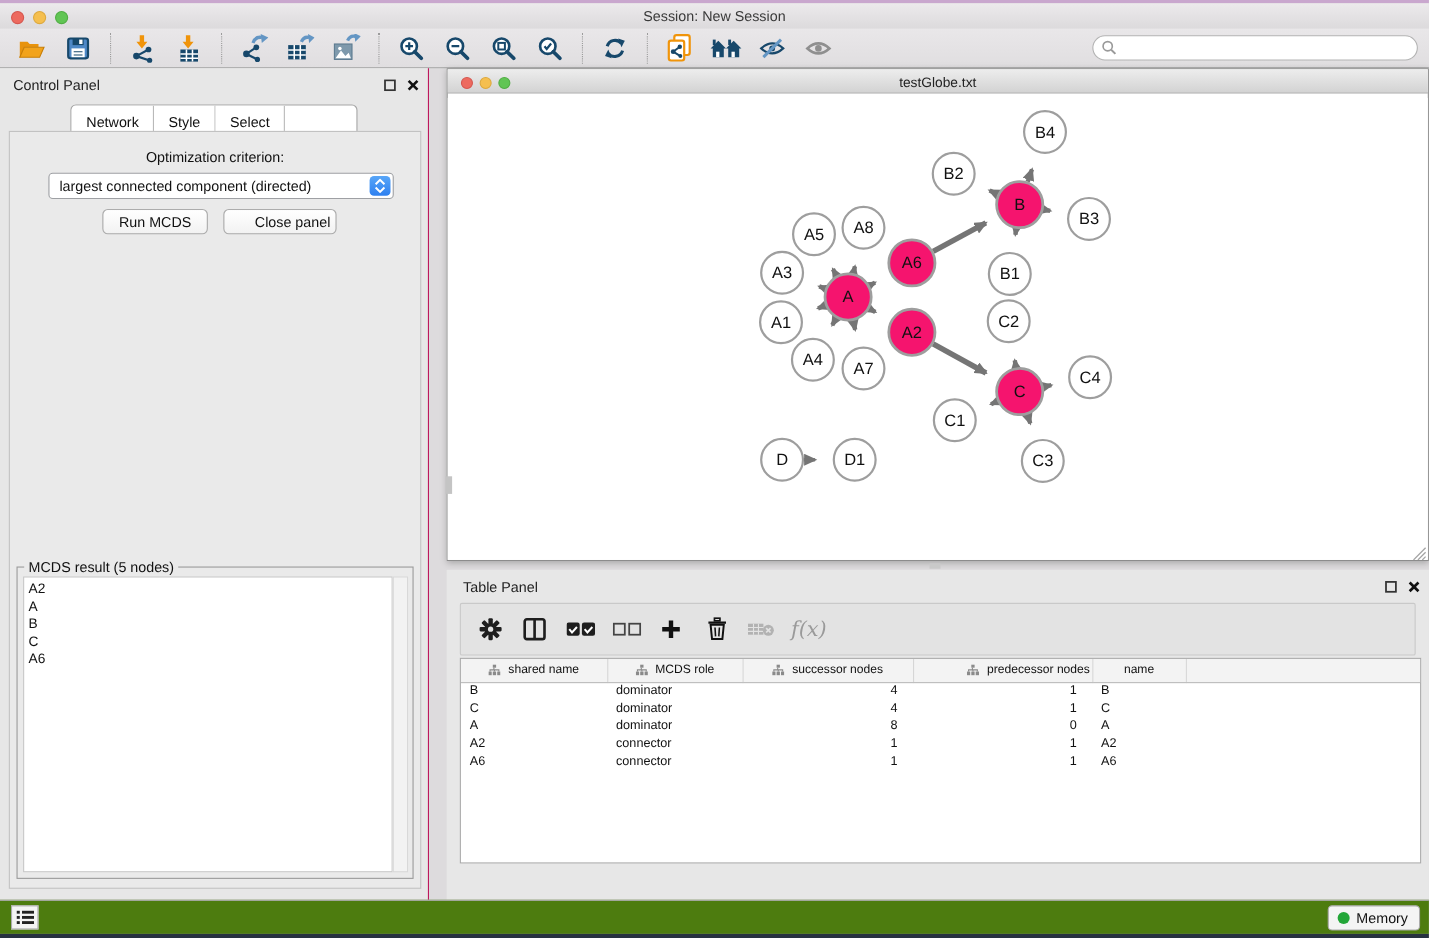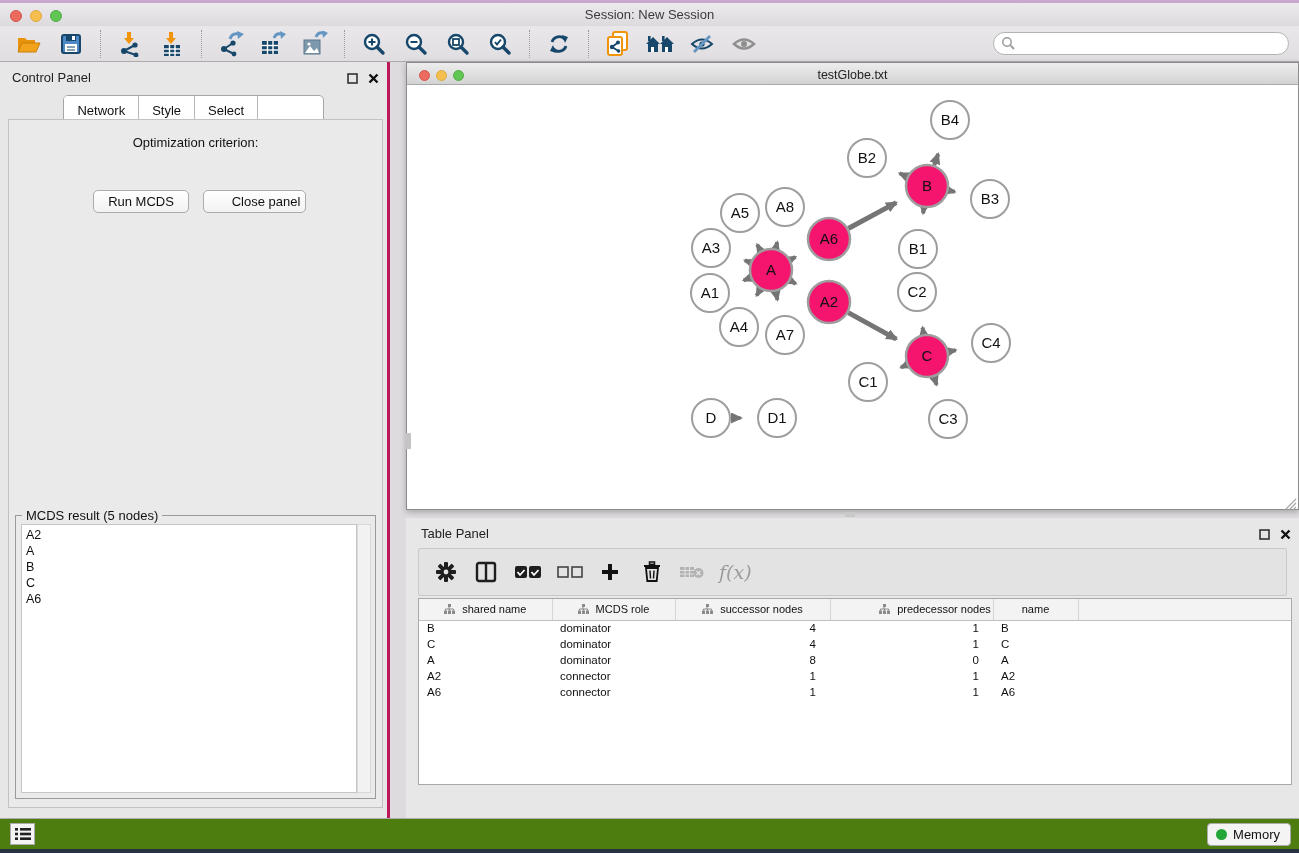--- a/index.html
+++ b/index.html
@@ -17,21 +17,21 @@
 
   #toolbar { left:0; top:26px; width:1299px; height:36px; background:linear-gradient(#E9E7E9,#E0DEE0); border-bottom:1px solid #ACACAC; display:flex; align-items:center; }
   .tb-group { display:flex; align-items:center; gap:12px; padding:0 14px; }
   .tb-sep { width:1px; height:28px; border-left:1px dotted #9B9B9B; }
   .tb-btn { width:30px; height:30px; display:flex; align-items:center; justify-content:center; }
   #search-wrap { margin-left:auto; margin-right:10px; position:relative; }
   #search-input { width:296px; height:23px; border:1px solid #B3B3B3; border-radius:12px; background:#fff; padding-left:26px; font-size:12px; outline:none; color:#333; }
   #search-icon { position:absolute; left:8px; top:4px; }
 
   
-  #control-panel { left:0; top:62px; width:390px; height:756px; background:#E7E7E7; border-right:3px solid #be185d; }
+  #control-panel { left:0; top:62px; width:390px; height:756px; background:#E7E7E7; border-right:1px solid #be185d; }
   #cp-header { position:absolute; left:0; top:0; width:100%; height:28px; }
   #cp-title { position:absolute; left:12px; top:8px; font-size:13px; color:#222; }
   .panel-icons { position:absolute; right:8px; top:8px; display:flex; gap:10px; align-items:center; }
   .tabset { display:inline-flex; border:1px solid #A6A6A6; border-radius:5px; background:#fff; overflow:hidden; }
   .tabset .tab { padding:7px 13px 4px; font-size:13px; color:#111; border-right:1px solid #B9B9B9; background:#fff; }
   .tabset .tab:last-child { border-right:none;margin-top:27px; }
   .tabset .tab.active { background:linear-gradient(#5AA7F8,#2E82F1); color:#fff; border-radius:4px; }
   #cp-tabs { position:absolute; left:0; top:33px; width:100%; text-align:center; }
   #cp-content { position:absolute; left:8px; top:57px; width:375px; height:689px; border:1px solid #C2C2C2; background:#EAEAEA; }
   #opt-label { position:absolute; left:0; top:15px; width:100%; text-align:center; font-size:13px; color:#111; }
@@ -272,20 +272,29 @@
   <div id="cp-tabs">
     <span class="tabset">
       <span class="tab">Network</span>
       <span class="tab">Style</span>
       <span class="tab">Select</span>
       <span class="tab active">MCDS</span>
     </span>
   </div>
   <div id="cp-content">
     <div id="opt-label">Optimization criterion:</div>
+    <div id="opt-select">
+      <span>largest connected component (directed)</span>
+      <span id="opt-stepper">
+        <svg width="13" height="14" viewBox="0 0 13 14">
+            <path d="M2.5 5.5L6.5 1.5l4 4" fill="none" stroke="#fff" stroke-width="1.8"></path>
+            <path d="M2.5 8.5l4 4 4-4" fill="none" stroke="#fff" stroke-width="1.8"></path>
+          </svg>
+        </span>
+    </div>
     <div class="btn" id="run-btn">Run MCDS</div>
     <div class="btn" id="closepanel-btn">Close panel</div>
     <div id="result-box">
       <span id="result-legend">MCDS result (5 nodes)</span>
       <div id="result-list">
           <div>A2</div>
           <div>A</div>
           <div>B</div>
           <div>C</div>
           <div>A6</div>

